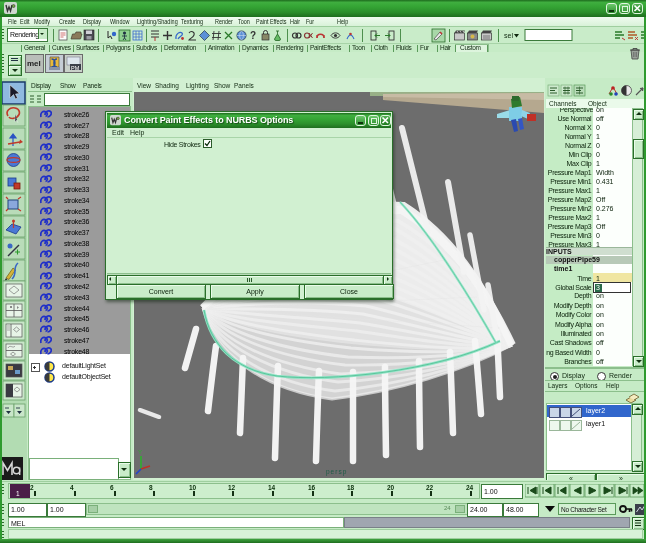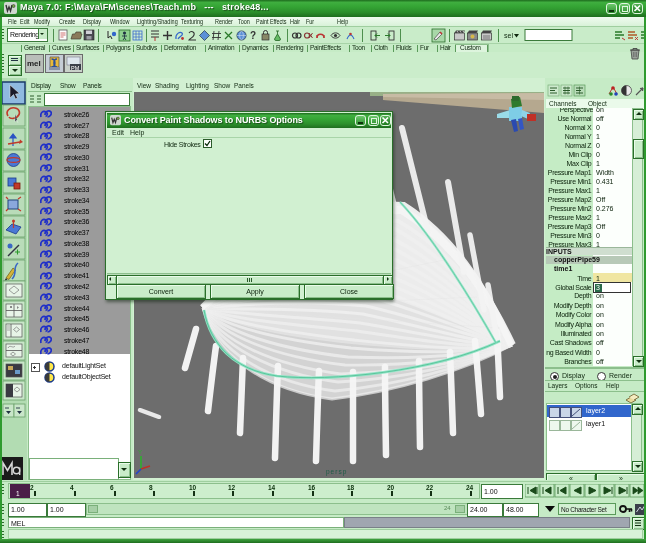--- a/index.html
+++ b/index.html
@@ -18,22 +18,20 @@
 <div class="abs" style="left:0;top:17px;width:2px;height:522px;background:#2f9a2f;z-index:50;"></div>
 <div class="abs" style="left:644px;top:17px;width:2px;height:522px;background:#2f9a2f;z-index:50;"></div>
 
 <div class="abs" id="titlebar" style="left:0;top:0;width:646px;height:17px;
  background:linear-gradient(#1d6b1d 0%,#3fae3f 14%,#34a434 40%,#2b8e2b 72%,#1e6e1e 100%);">
  <svg class="abs" style="left:4px;top:2px" width="13" height="13" viewBox="0 0 13 13">
   <rect x="0" y="0" width="13" height="12" rx="2" fill="#cfd8cf"></rect>
   <path d="M2 3 L3.5 9 L5 5 L6.5 9 L8 3" stroke="#333" stroke-width="1.4" fill="none"></path>
   <circle cx="9.5" cy="4" r="1.5" fill="#7a4" stroke="#333" stroke-width="0.6"></circle>
  </svg>
- <div class="abs" style="left:20px;top:2px;font-size:9px;font-weight:bold;color:#fff;
-  text-shadow:1px 1px 1px #1a4d1a;letter-spacing:0.2px;">Maya 7.0: F:\Maya\FM\scenes\Teach.mb&nbsp;&nbsp;&nbsp;---&nbsp;&nbsp;&nbsp;stroke48...</div>
 
  <div class="abs" style="left:606px;top:3px;width:11px;height:11px;border-radius:3px;
   background:linear-gradient(#6cc96c,#2f8f2f);border:1px solid #e0f5e0;box-sizing:border-box;">
   <div class="abs" style="left:2px;top:6px;width:5px;height:2px;background:#0c330c;"></div>
     </div>
  <div class="abs" style="left:619px;top:3px;width:11px;height:11px;border-radius:3px;
   background:linear-gradient(#6cc96c,#2f8f2f);border:1px solid #e0f5e0;box-sizing:border-box;">
   <div class="abs" style="left:2px;top:2px;width:4px;height:4px;border:1px solid #dff5df;"></div>
     </div>
  <div class="abs" style="left:632px;top:3px;width:11px;height:11px;border-radius:3px;
@@ -765,21 +763,21 @@
  background:#d1f0d1;border:1px solid #2a6e2a;box-shadow:1px 2px 3px rgba(20,40,20,0.55);box-sizing:border-box;">
 
  <div class="abs" style="left:1px;top:1px;width:284px;height:15px;
   background:linear-gradient(#1d6b1d 0%,#3fae3f 16%,#34a434 42%,#2b8e2b 74%,#1e6e1e 100%);">
   <svg class="abs" style="left:3px;top:2px" width="11" height="11" viewBox="0 0 13 13">
    <rect x="0" y="0" width="13" height="12" rx="2" fill="#cfd8cf"></rect>
    <path d="M2 3 L3.5 9 L5 5 L6.5 9 L8 3" stroke="#333" stroke-width="1.4" fill="none"></path>
    <circle cx="9.5" cy="4" r="1.5" fill="#7a4" stroke="#333" stroke-width="0.6"></circle>
   </svg>
   <div class="abs" style="left:17px;top:2px;font-size:9px;font-weight:bold;color:#fff;
-   text-shadow:1px 1px 1px #1a4d1a;letter-spacing:-0.1px;">Convert Paint Shadows to NURBS Options</div>
+   text-shadow:1px 1px 1px #1a4d1a;letter-spacing:-0.1px;">Convert Paint Effects to NURBS Options</div>
   <div class="abs" style="left:248px;top:2px;width:11px;height:11px;border-radius:3px;
    background:linear-gradient(#6cc96c,#2f8f2f);border:1px solid #e0f5e0;box-sizing:border-box;">
    <div class="abs" style="left:2px;top:6px;width:5px;height:2px;background:#0c330c;"></div>
       </div>
   <div class="abs" style="left:261px;top:2px;width:11px;height:11px;border-radius:3px;
    background:linear-gradient(#6cc96c,#2f8f2f);border:1px solid #e0f5e0;box-sizing:border-box;">
    <div class="abs" style="left:2px;top:2px;width:4px;height:4px;border:1px solid #dff5df;"></div>
       </div>
   <div class="abs" style="left:273px;top:2px;width:11px;height:11px;border-radius:3px;
    background:linear-gradient(#55b055,#1e7a1e);border:1px solid #e0f5e0;box-sizing:border-box;">

